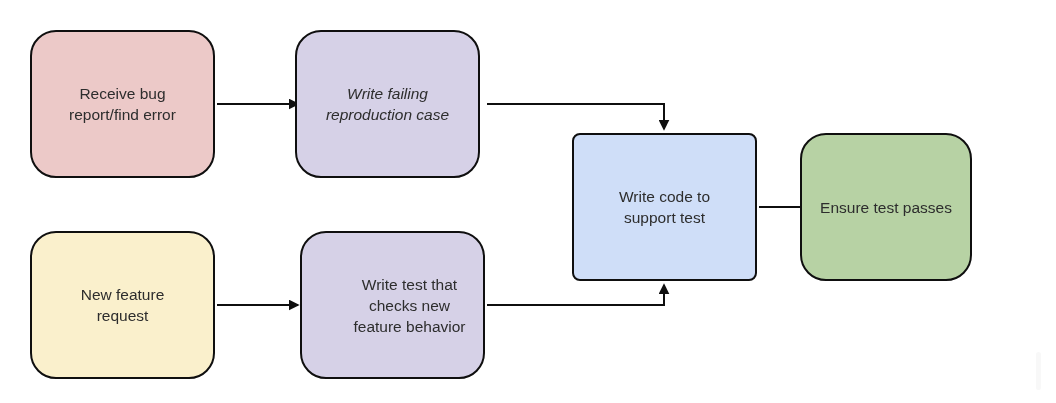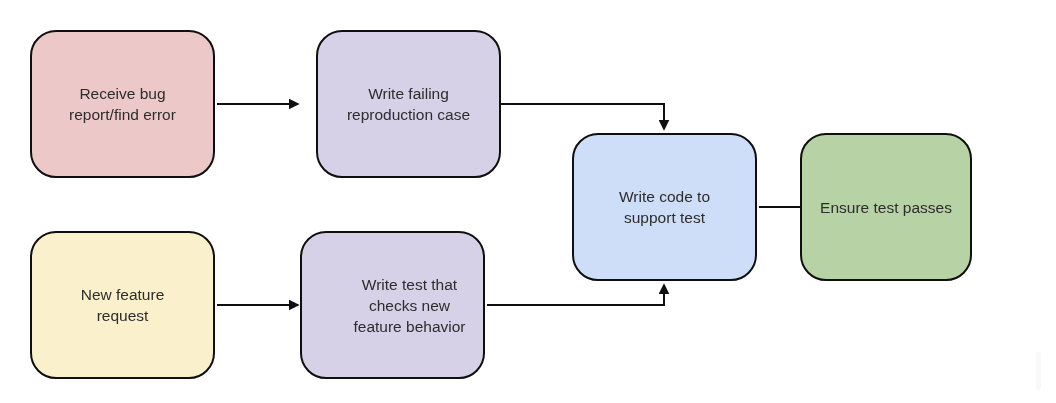--- a/index.html
+++ b/index.html
@@ -29,21 +29,21 @@
     align-items: center;
     justify-content: center;
     text-align: center;
     font-size: 15.5px;
     line-height: 21px;
     color: #2d2d2d;
     padding: 0 14px;
   }
   .node-label { white-space: pre-line; }
   #n-receive  { left: 30px;  top: 30px;  }
-  #n-repro    { left: 316px; top: 30px;  }
+  #n-repro    { left: 295px; top: 30px; font-style: italic;  }
   #n-feature  { left: 30px;  top: 231px; }
   #n-test     { left: 300px; top: 231px; padding-left: 48px; }
   #n-code     { left: 572px; top: 133px; }
   #n-ensure   { left: 800px; top: 133px; width: 172px; }
   .scroll-thumb {
     position: absolute;
     left: 1036px; top: 352px;
     width: 5px; height: 38px;
     background: #f8f8f8;
     border-radius: 3px;
@@ -81,21 +81,21 @@
     <span class="node-label" style="color: rgb(45, 45, 45);">New feature
 request</span>
   </div>
 
   <div class="node" id="n-test" style="background-color: rgb(214, 209, 231);">
     <span class="node-label" style="color: rgb(45, 45, 45);">Write test that
 checks new
 feature behavior</span>
   </div>
 
-  <div class="node" id="n-code" style="background-color: rgb(207, 222, 248);">
+  <div class="node" id="n-code" style="background-color: rgb(207, 222, 248); border-radius: 8px;">
     <span class="node-label" style="color: rgb(45, 45, 45);">Write code to
 support test</span>
   </div>
 
   <div class="node" id="n-ensure" style="background-color: rgb(183, 210, 164);">
     <span class="node-label" style="color: rgb(45, 45, 45);">Ensure test passes</span>
   </div>
 
   <div class="scroll-thumb"></div>
 </div>

